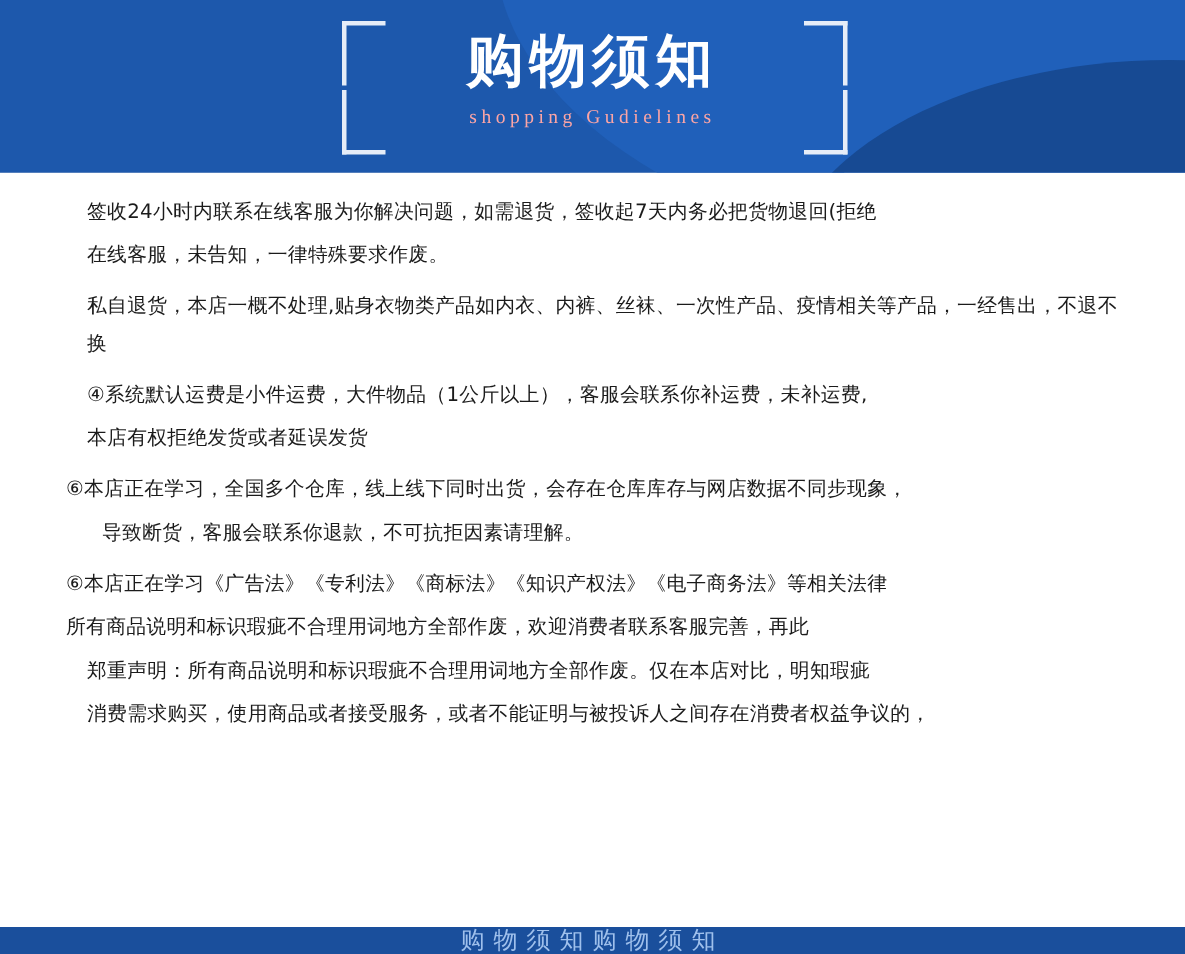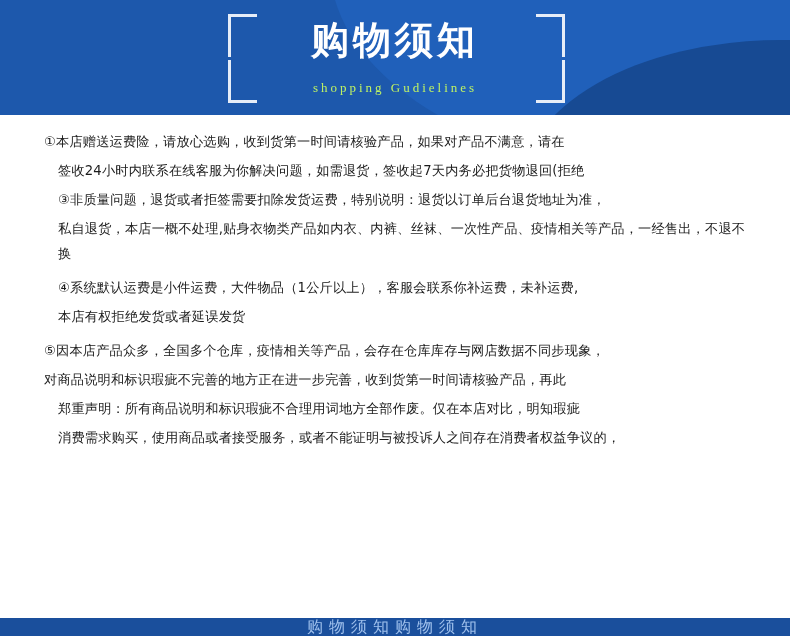--- a/index.html
+++ b/index.html
@@ -73,25 +73,25 @@
   }
   .banner-title {
     color: #ffffff;
     font-size: 38px;
     font-weight: bold;
     letter-spacing: 4px;
     line-height: 52px;
     font-family: "DejaVu Sans", "Liberation Sans", sans-serif;
   }
   .banner-sub {
-    color: #bef264;
+    color: #fca5a5;
     font-size: 13px;
     letter-spacing: 3px;
     line-height: 20px;
-    margin-top: 12px;
+    margin-top: 2px;
     font-family: "Liberation Serif", serif;
   }
   .corner {
     position: absolute;
     width: 26px;
     height: 40px;
     border: 3px solid #e6edf8;
   }
   .corner.tl { left: 228px; top: 14px; border-right: none; border-bottom: none; }
   .corner.bl { left: 228px; top: 60px; border-right: none; border-top: none; }
@@ -153,33 +153,34 @@
       <div class="corner br"></div>
       <div class="title-block">
         <div class="banner-title">购物须知</div>
         <div class="banner-sub">shopping Gudielines</div>
       </div>
     </div>
   </div>
 
   <div class="content">
 
-    <p class="para tight">①本店赠送运费险，请放心选购，收到货第一时间请核验产品，如果对产品不满意，请在</p>
     <p class="para tight pad-l">签收24小时内联系在线客服为你解决问题，如需退货，签收起7天内务必把货物退回(拒绝</p>
 
+    <p class="para pad-l">在线客服，未告知，一律特殊要求作废。</p>
 
-    <p class="para tight pad-l">③非质量问题，退货或者拒签需要扣除发货运费，特别说明：退货以订单后台退货地址为准，</p>
     <p class="para pad-l">私自退货，本店一概不处理,贴身衣物类产品如内衣、内裤、丝袜、一次性产品、疫情相关等产品，一经售出，不退不换</p>
 
     <p class="para tight pad-l">④系统默认运费是小件运费，大件物品（1公斤以上），客服会联系你补运费，未补运费,</p>
     <p class="para pad-l">本店有权拒绝发货或者延误发货</p>
 
-    <p class="para tight">⑤因本店产品众多，全国多个仓库，疫情相关等产品，会存在仓库库存与网店数据不同步现象，</p>
+    <p class="para tight">⑥本店正在学习，全国多个仓库，线上线下同时出货，会存在仓库库存与网店数据不同步现象，</p>
+    <p class="para pad-l2">导致断货，客服会联系你退款，不可抗拒因素请理解。</p>
 
-    <p class="para tight">对商品说明和标识瑕疵不完善的地方正在进一步完善，收到货第一时间请核验产品，再此</p>
+    <p class="para tight">⑥本店正在学习《广告法》《专利法》《商标法》《知识产权法》《电子商务法》等相关法律</p>
+    <p class="para tight">所有商品说明和标识瑕疵不合理用词地方全部作废，欢迎消费者联系客服完善，再此</p>
     <p class="para tight pad-l">郑重声明：所有商品说明和标识瑕疵不合理用词地方全部作废。仅在本店对比，明知瑕疵</p>
     <p class="para tight pad-l">消费需求购买，使用商品或者接受服务，或者不能证明与被投诉人之间存在消费者权益争议的，</p>
 
   </div>
 
   <div class="footer">
     <div class="footer-text">购物须知购物须知</div>
   </div>
 
 </div>

